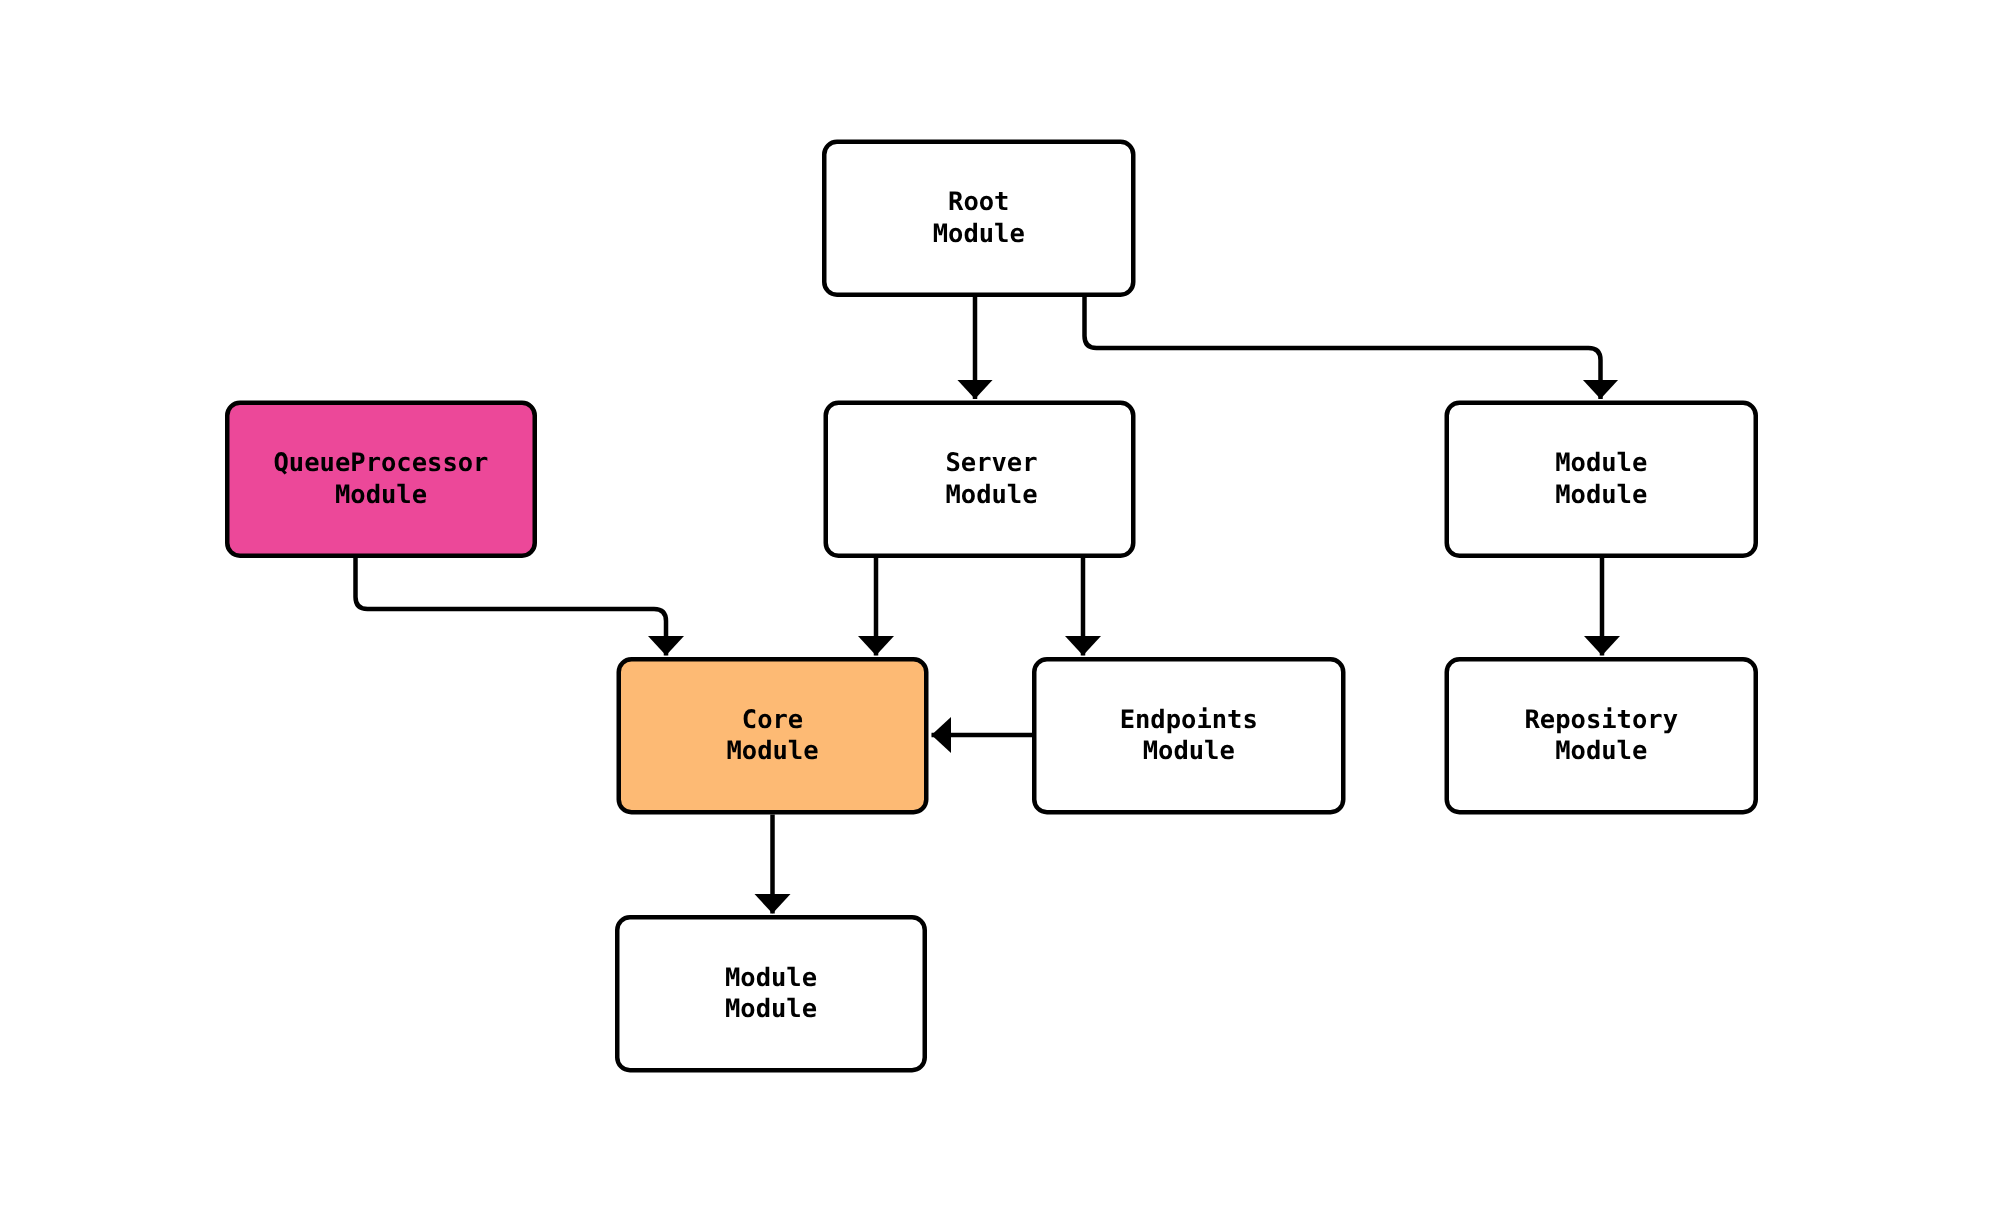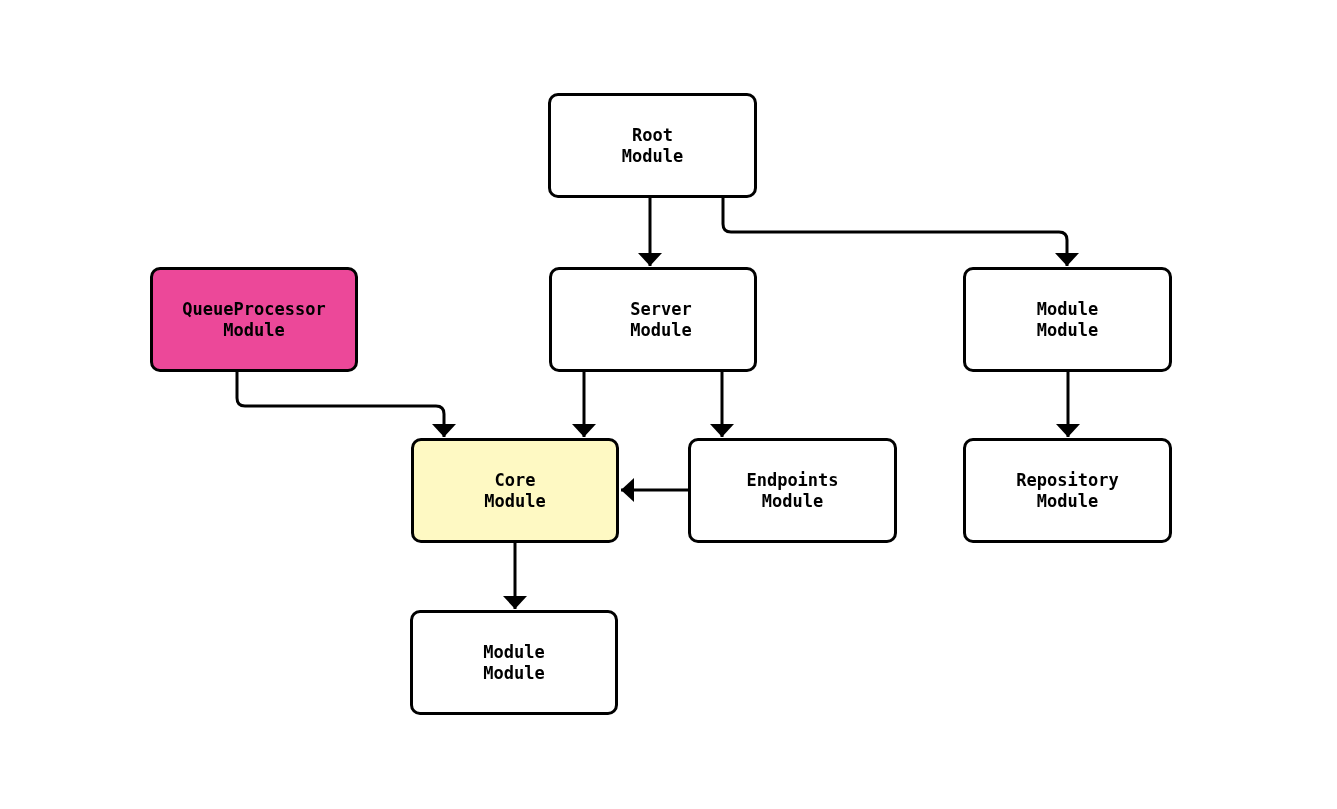--- a/index.html
+++ b/index.html
@@ -83,21 +83,21 @@
         <span>Module</span>
       </div>
       <div class="node" style="left: 549px; top: 267px; width: 208px; height: 105px; background: rgb(255, 255, 255); border-color: rgb(0, 0, 0); padding-left: 16px;">
         <span>Server</span>
         <span>Module</span>
       </div>
       <div class="node" style="left: 963px; top: 267px; width: 209px; height: 105px; background: rgb(255, 255, 255); border-color: rgb(0, 0, 0);">
         <span>Module</span>
         <span>Module</span>
       </div>
-      <div class="node" style="left: 411px; top: 438px; width: 208px; height: 105px; background: #fef9c3; border-color: rgb(0, 0, 0);">
+      <div class="node" style="left: 411px; top: 438px; width: 208px; height: 105px; background: #fdba74; border-color: rgb(0, 0, 0);">
         <span>Core</span>
         <span>Module</span>
       </div>
       <div class="node" style="left: 688px; top: 438px; width: 209px; height: 105px; background: rgb(255, 255, 255); border-color: rgb(0, 0, 0);">
         <span>Endpoints</span>
         <span>Module</span>
       </div>
       <div class="node" style="left: 963px; top: 438px; width: 209px; height: 105px; background: rgb(255, 255, 255); border-color: rgb(0, 0, 0);">
         <span>Repository</span>
         <span>Module</span>

